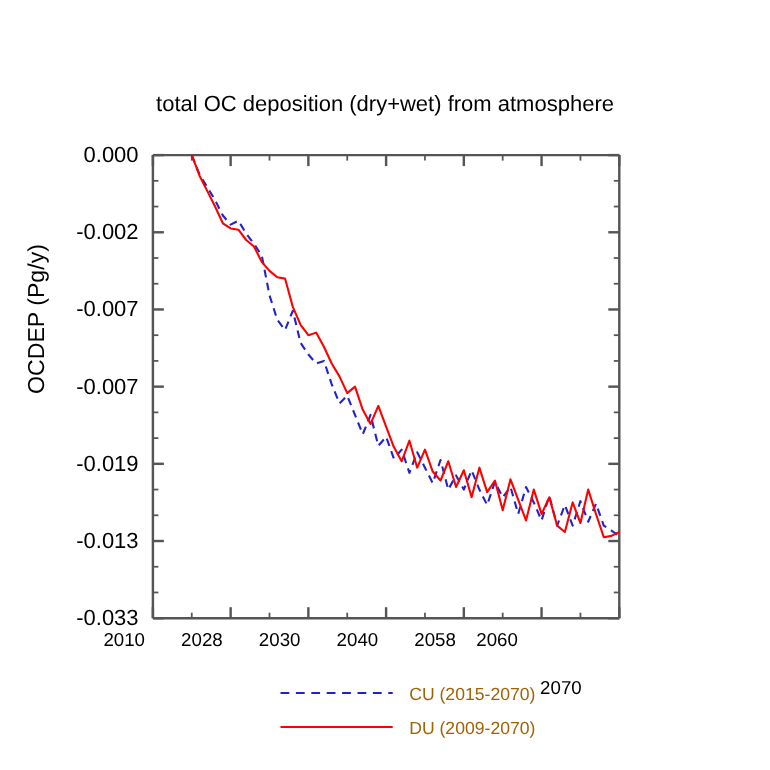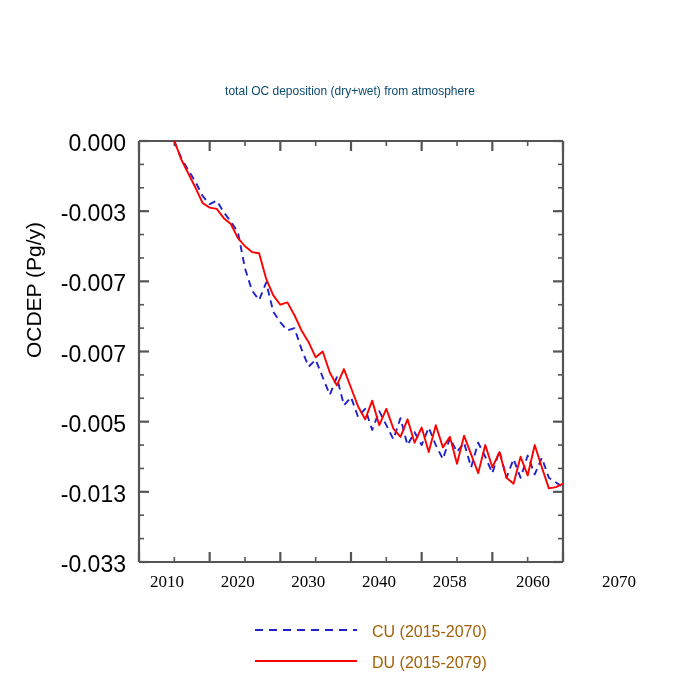--- a/index.html
+++ b/index.html
@@ -20,60 +20,60 @@
     left: 0; top: 0;
     width: 700px;
     height: 700px;
   }
   .chart-title {
     position: absolute;
     left: 0;
     top: 84px;
     width: 700px;
     text-align: center;
-    font-size: 12px;
-    font-family: "Liberation Sans", sans-serif;
-    color: #0c4a6e;
+    font-size: 20px;
+    font-family: "Liberation Sans", sans-serif;
+    color: #000000;
     letter-spacing: 0px;
   }
   .y-axis-title {
     position: absolute;
     left: -76px;
     top: 278px;
     width: 220px;
     text-align: center;
     font-size: 21px;
     font-family: "Liberation Sans", sans-serif;
     transform: rotate(-90deg);
     transform-origin: 50% 50%;
     color: #000000;
   }
   .tick-label-y {
     position: absolute;
     right: 0;
     width: 86px;
     text-align: right;
-    font-size: 23px;
+    font-size: 20px;
     font-family: "Liberation Sans", sans-serif;
     color: #000000;
   }
   .ytick-wrap {
     position: absolute;
     left: 36px;
     width: 90px;
     height: 0;
   }
   .tick-label-x {
     position: absolute;
     top: 572px;
     width: 90px;
     margin-left: -45px;
-    text-align: right;
+    text-align: left;
     font-size: 17px;
-    font-family: Liberation Serif, serif;
+    font-family: Liberation Sans, sans-serif;
     color: #000000;
   }
   .legend-label {
     position: absolute;
     font-size: 16px;
     font-family: "Liberation Sans", sans-serif;
     color: #a16207;
     white-space: nowrap;
   }
   svg { display: block; }
@@ -85,46 +85,46 @@
 
   <div class="chart-title">total OC deposition (dry+wet) from atmosphere</div>
 
   <div class="y-axis-title">OCDEP  (Pg/y)</div>
 
   <div id="y-tick-labels">
       <div class="ytick-wrap" style="top: 130px;">
         <div class="tick-label-y">0.000</div>
       </div>
       <div class="ytick-wrap" style="top: 200.167px;">
-        <div class="tick-label-y">-0.003</div>
+        <div class="tick-label-y">-0.002</div>
       </div>
       <div class="ytick-wrap" style="top: 270.333px;">
         <div class="tick-label-y">-0.007</div>
       </div>
       <div class="ytick-wrap" style="top: 340.5px;">
         <div class="tick-label-y">-0.007</div>
       </div>
       <div class="ytick-wrap" style="top: 410.667px;">
-        <div class="tick-label-y">-0.005</div>
+        <div class="tick-label-y">-0.019</div>
       </div>
       <div class="ytick-wrap" style="top: 480.833px;">
         <div class="tick-label-y">-0.013</div>
       </div>
       <div class="ytick-wrap" style="top: 551px;">
         <div class="tick-label-y">-0.033</div>
       </div>
     </div>
   <div id="x-tick-labels">
       <div class="tick-label-x" style="left: 139px;">2010</div>
-      <div class="tick-label-x" style="left: 209.667px;">2020</div>
+      <div class="tick-label-x" style="left: 209.667px;">2028</div>
       <div class="tick-label-x" style="left: 280.333px;">2030</div>
       <div class="tick-label-x" style="left: 351px;">2040</div>
       <div class="tick-label-x" style="left: 421.667px;">2058</div>
-      <div class="tick-label-x" style="left: 505px;">2060</div>
-      <div class="tick-label-x" style="left: 591px;">2070</div>
+      <div class="tick-label-x" style="left: 478px;">2060</div>
+      <div class="tick-label-x" style="left: 536px; margin-top: 44px;">2070</div>
     </div>
 
   <svg id="plot" width="700" height="700">
     <g id="axes-group">
         <line x1="139" y1="141" x2="563" y2="141" stroke="#555555" stroke-width="2.2"></line>
         <line x1="139" y1="562" x2="563" y2="562" stroke="#555555" stroke-width="2.2"></line>
         <line x1="139" y1="141" x2="139" y2="562" stroke="#555555" stroke-width="2.2"></line>
         <line x1="563" y1="141" x2="563" y2="562" stroke="#555555" stroke-width="2.2"></line>
         <line x1="139" y1="562" x2="139" y2="552" stroke="#555555" stroke-width="2.2"></line>
         <line x1="139" y1="141" x2="139" y2="151" stroke="#555555" stroke-width="2.2"></line>
@@ -196,16 +196,16 @@
         <polyline points="174.33,141.00 181.40,159.71 188.47,173.74 195.53,187.78 202.60,202.98 209.67,207.66 216.73,208.83 223.80,218.18 230.87,224.03 237.93,238.06 245.00,246.25 252.07,252.10 259.13,253.27 266.20,278.99 273.27,295.37 280.33,304.72 287.40,302.38 294.47,315.25 301.53,330.45 308.60,342.14 315.67,357.35 322.73,351.50 329.80,372.55 336.87,385.41 343.93,369.04 351.00,387.75 358.07,406.46 365.13,419.33 372.20,400.62 379.27,425.17 386.33,408.80 393.40,428.68 400.47,436.87 407.53,419.33 414.60,442.72 421.67,427.51 428.73,452.07 435.80,425.17 442.87,447.39 449.93,436.87 457.00,463.77 464.07,435.70 471.13,454.41 478.20,473.12 485.27,445.06 492.33,467.28 499.40,452.07 506.47,477.80 513.53,483.65 520.60,456.75 527.67,475.46 534.73,445.06 541.80,467.28 548.87,488.33 555.93,487.16 563.00,483.65" fill="none" stroke="#FF0000" stroke-width="1.9" stroke-linejoin="round" stroke-linecap="butt"></polyline>
       </g>
     <g id="legend-group">
         <line x1="255" y1="630" x2="357" y2="630" stroke="#2222CC" stroke-width="1.8" stroke-dasharray="8,6"></line>
         <line x1="255" y1="661" x2="357" y2="661" stroke="#FF0000" stroke-width="1.8"></line>
       </g>
   </svg>
 
   <div id="legend-labels">
       <div class="legend-label" style="left: 372px; top: 623px;">CU (2015-2070)</div>
-      <div class="legend-label" style="left: 372px; top: 654px;">DU (2015-2079)</div>
+      <div class="legend-label" style="left: 372px; top: 654px;">DU (2009-2070)</div>
     </div>
 
 </div>
 
 </body></html>

